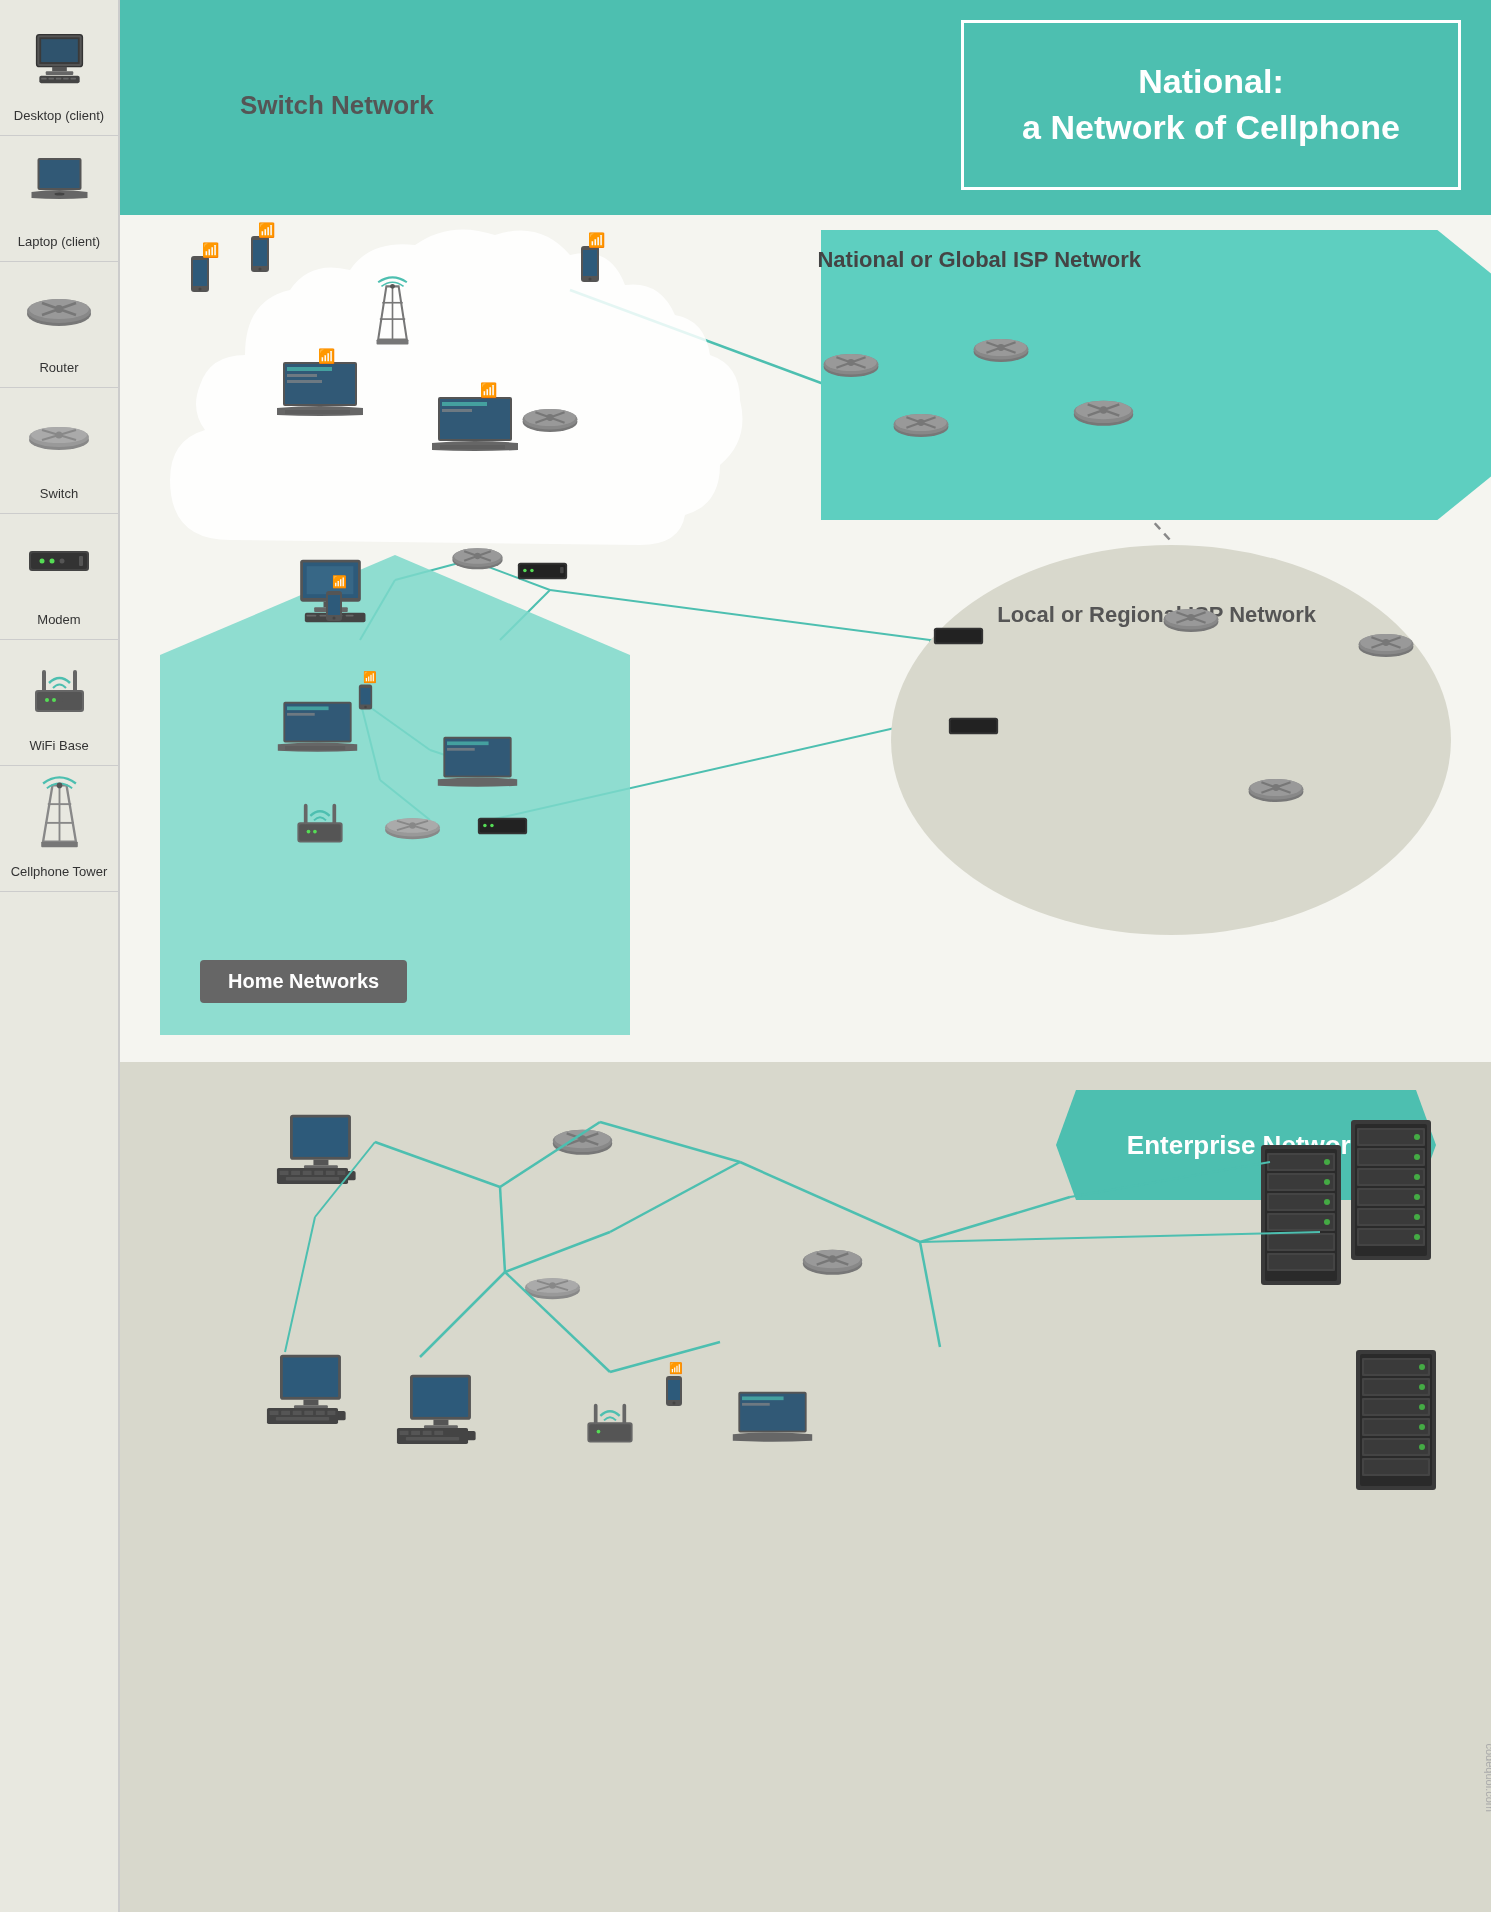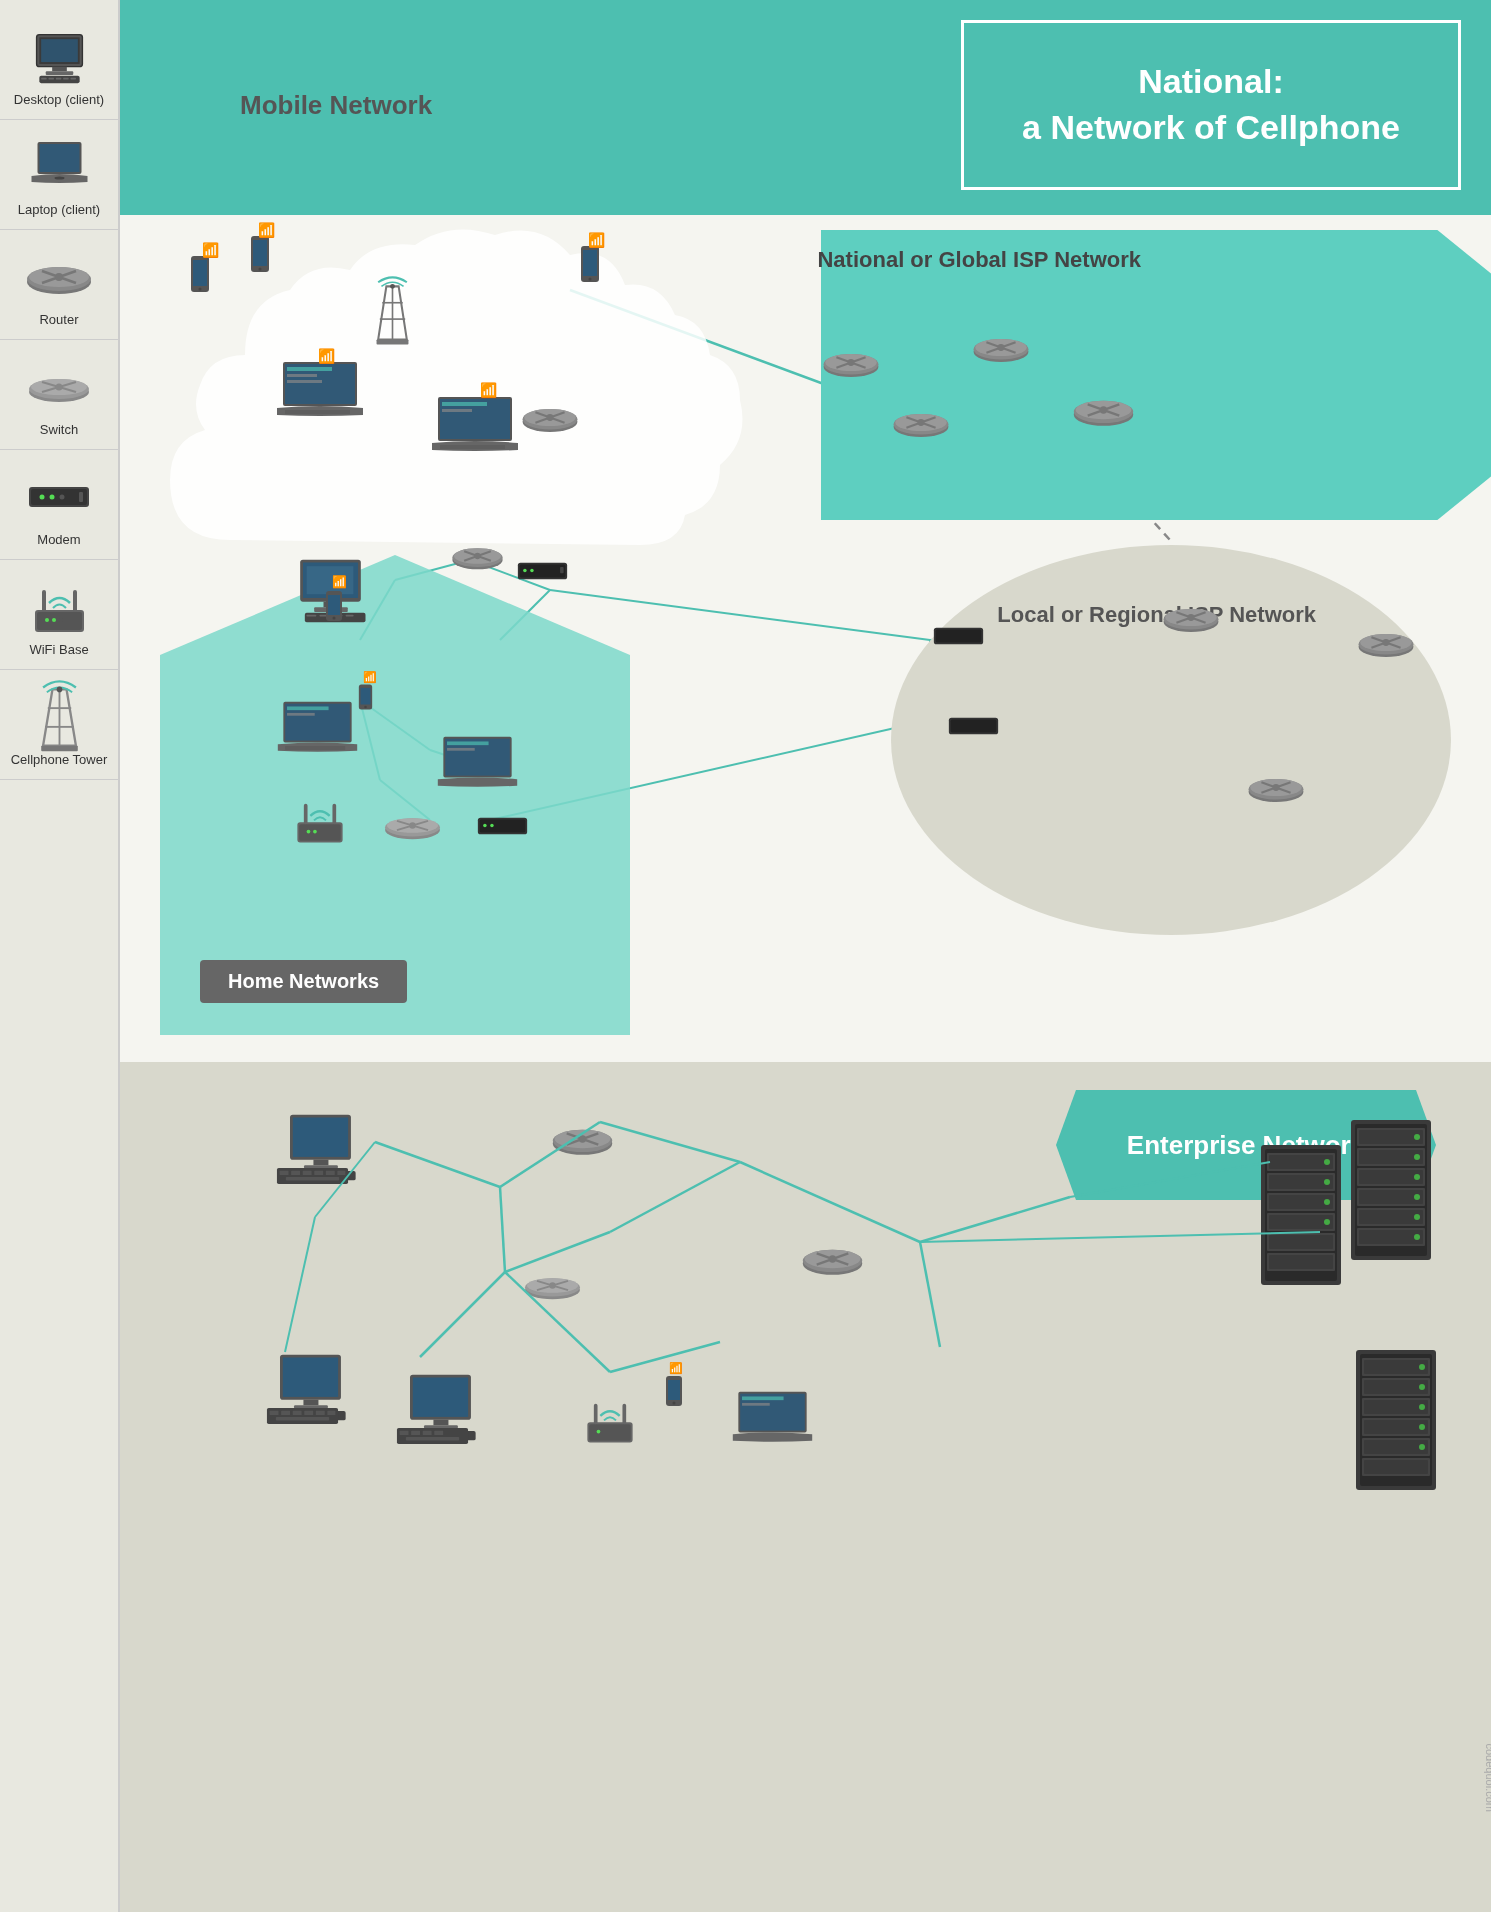--- a/index.html
+++ b/index.html
@@ -39,21 +39,21 @@
       width: 70px;
       height: 70px;
       display: flex;
       align-items: center;
       justify-content: center;
     }
     .sidebar-item .label {
       font-size: 13px;
       color: #333;
       text-align: left;
-      margin-top: 0;
+      margin-top: 16px;
       font-weight: 400;
     }
 
     
     .main {
       position: absolute;
       left: 120px;
       top: 0;
       width: 1371px;
       height: 1912px;
@@ -189,21 +189,21 @@
     <div class="label">Cellphone
 Tower</div>
   </div>
 
 </div>
 
 <div class="main">
 
   <div style="position:absolute;left:0;top:0;width:1371px;height:215px;background:#4dbfb0;">
 
-    <div style="position:absolute;left:120px;top:90px;color:#555;font-size:26px;font-weight:bold;z-index:10;">Mobile Network</div>
+    <div style="position:absolute;left:120px;top:90px;color:#555;font-size:26px;font-weight:bold;z-index:10;">Switch Network</div>
 
     <div style="position:absolute;right:30px;top:20px;width:500px;height:170px;border:3px solid white;display:flex;align-items:center;justify-content:center;">
       <div style="color:white;font-size:34px;font-weight:bold;text-align:center;line-height:1.35;">
         <span>National:</span><br>
         <span>a Network of Cellphone</span>
       </div>
     </div>
   </div>
 
   <svg style="position:absolute;left:0;top:0;width:1371px;height:1912px;pointer-events:none;">

